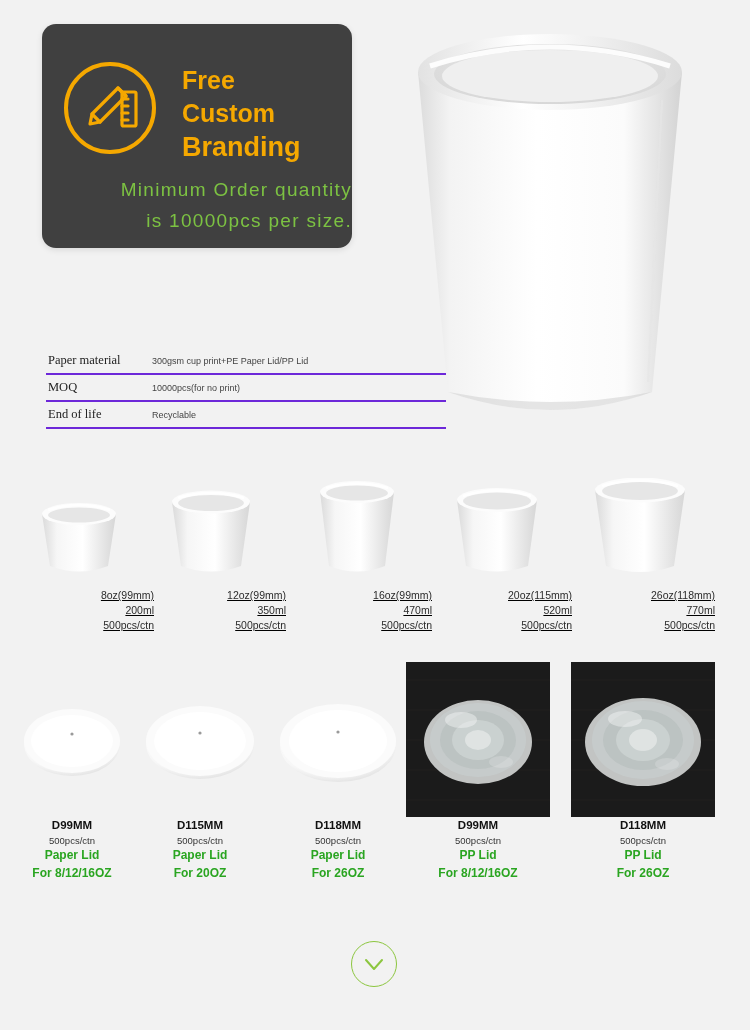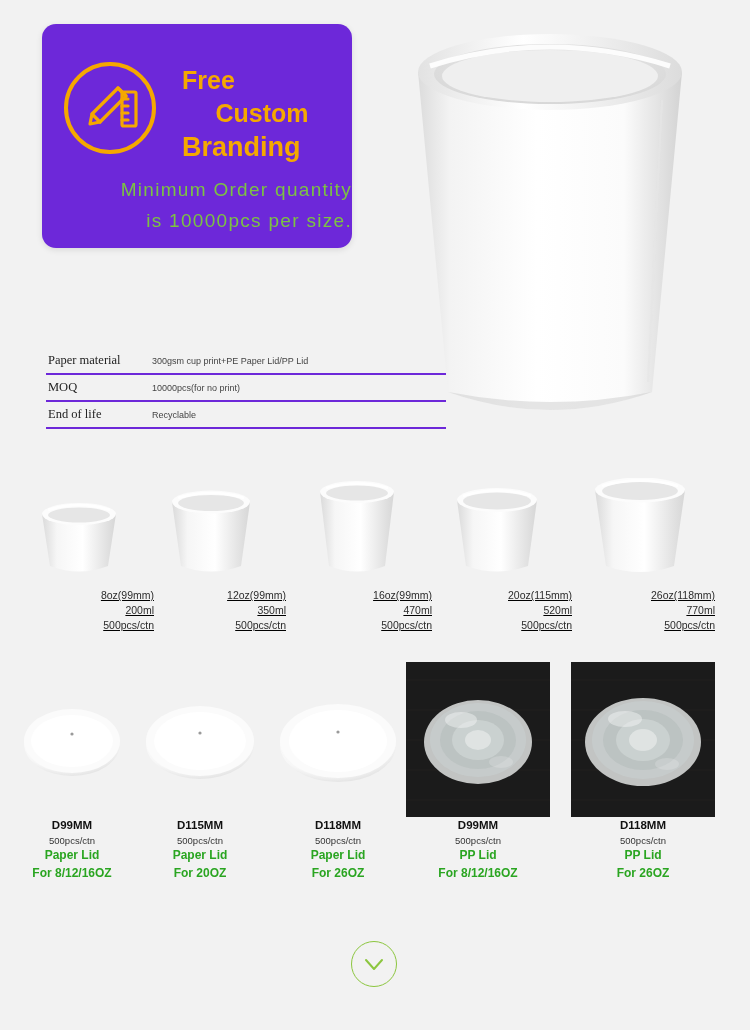--- a/index.html
+++ b/index.html
@@ -21,21 +21,21 @@
     width: 750px;
     height: 460px;
   }
 
   .badge-card {
     position: absolute;
     left: 42px;
     top: 24px;
     width: 310px;
     height: 224px;
-    background: #6d28d9;
+    background: #404040;
     border-radius: 14px;
     box-shadow: 0 2px 6px rgba(0,0,0,0.10);
   }
 
   .badge-inner {
     position: relative;
     width: 100%;
     height: 100%;
   }
 
@@ -54,21 +54,21 @@
   .badge-free-lines {
     position: absolute;
     left: 140px;
     top: 40px;
     width: 160px;
     color: #f5a800;
     font-weight: bold;
     line-height: 1.32;
   }
   .badge-l1 { font-size: 25px; }
-  .badge-l2 { font-size: 25px; text-align: center; }
+  .badge-l2 { font-size: 25px; }
   .badge-l3 { font-size: 27px; }
 
   .badge-moq {
     position: absolute;
     left: 0;
     top: 150px;
     width: 310px;
     text-align: right;
     color: #7cc242;
     font-size: 19px;

